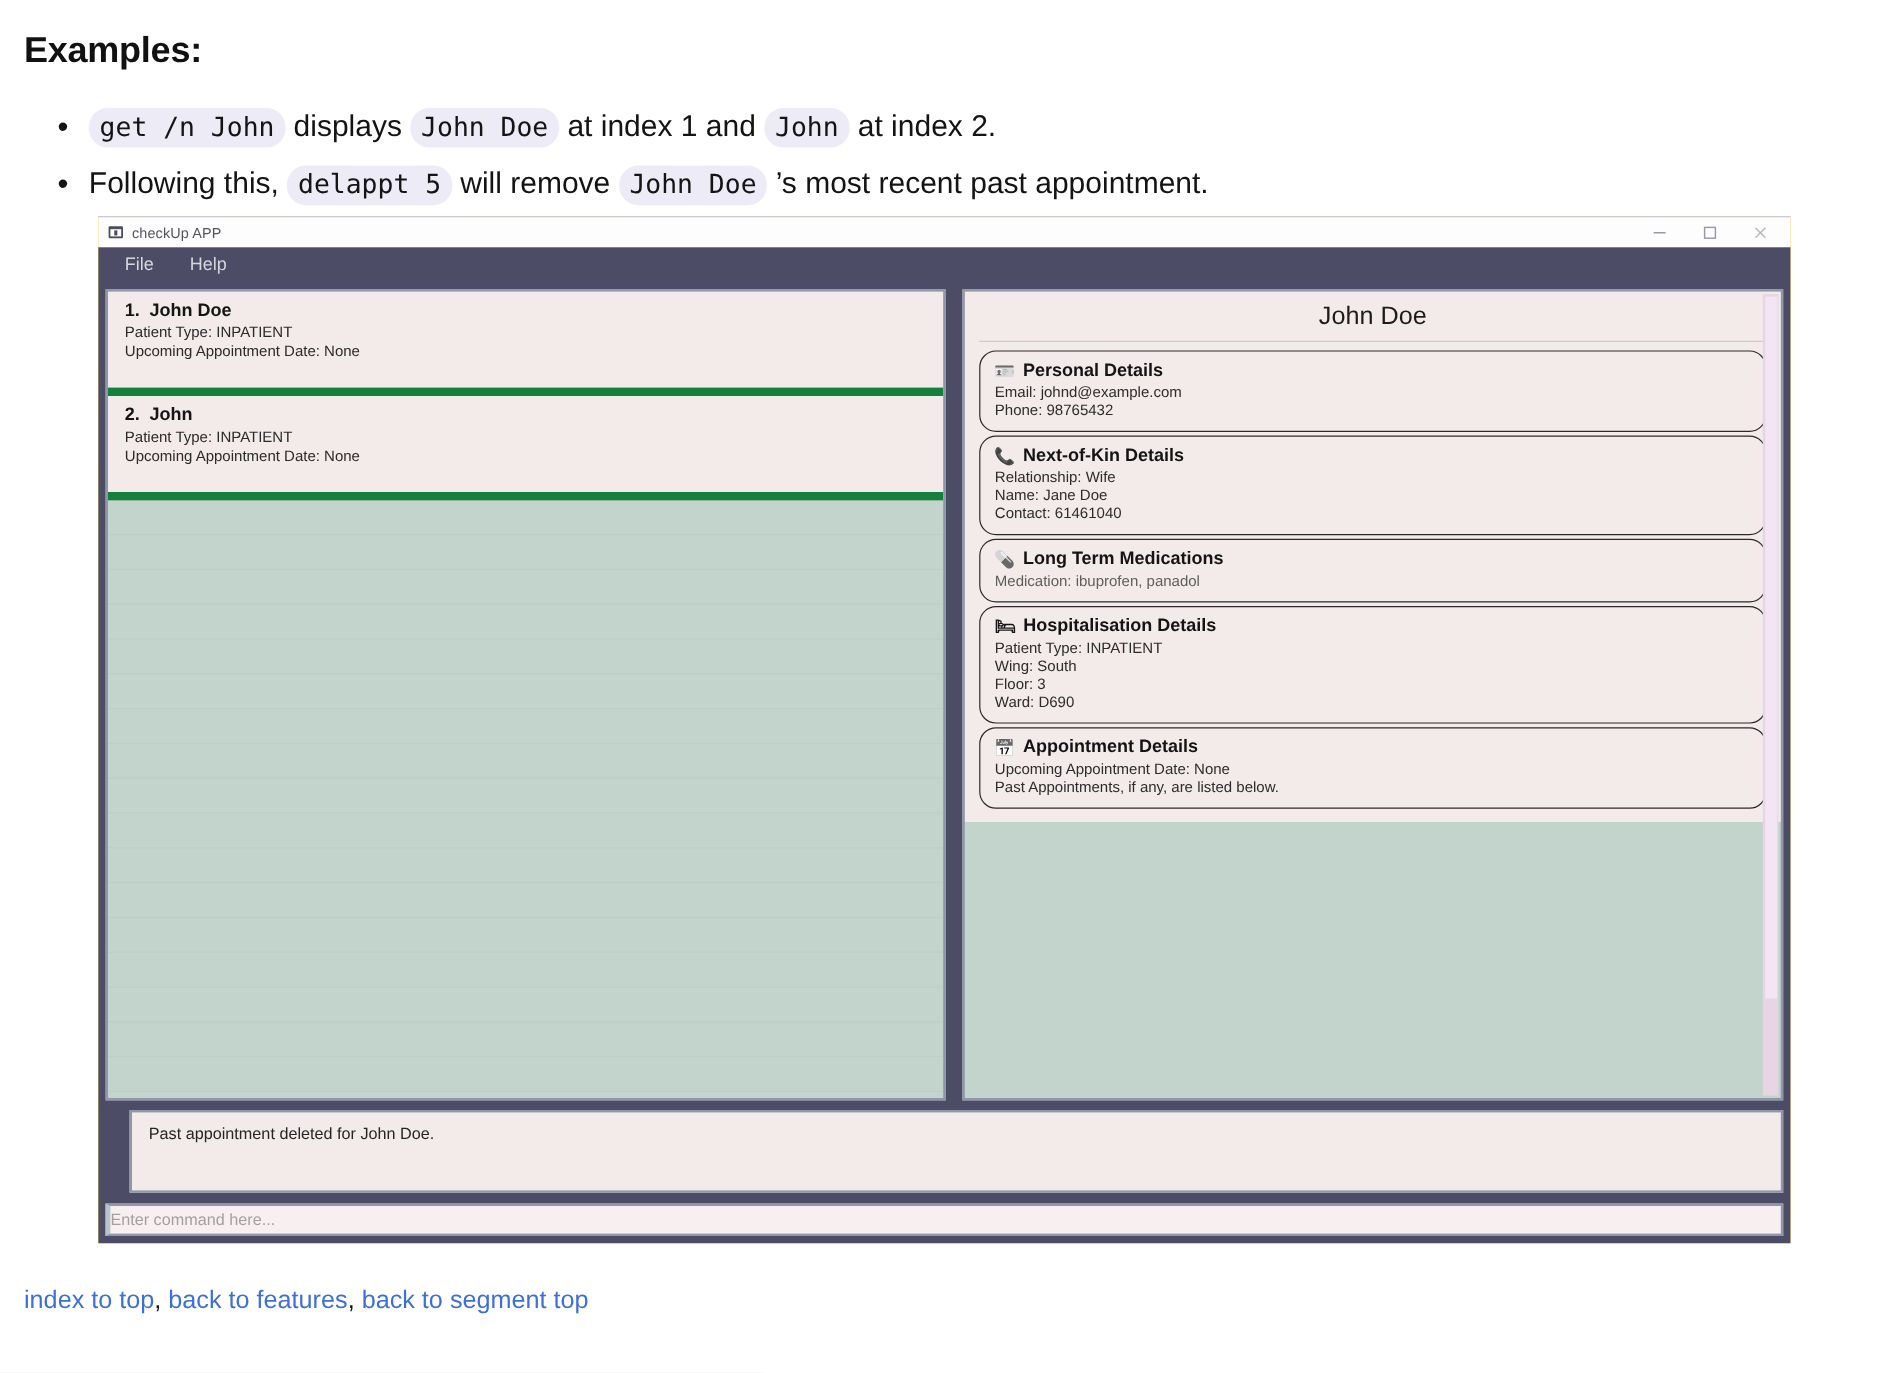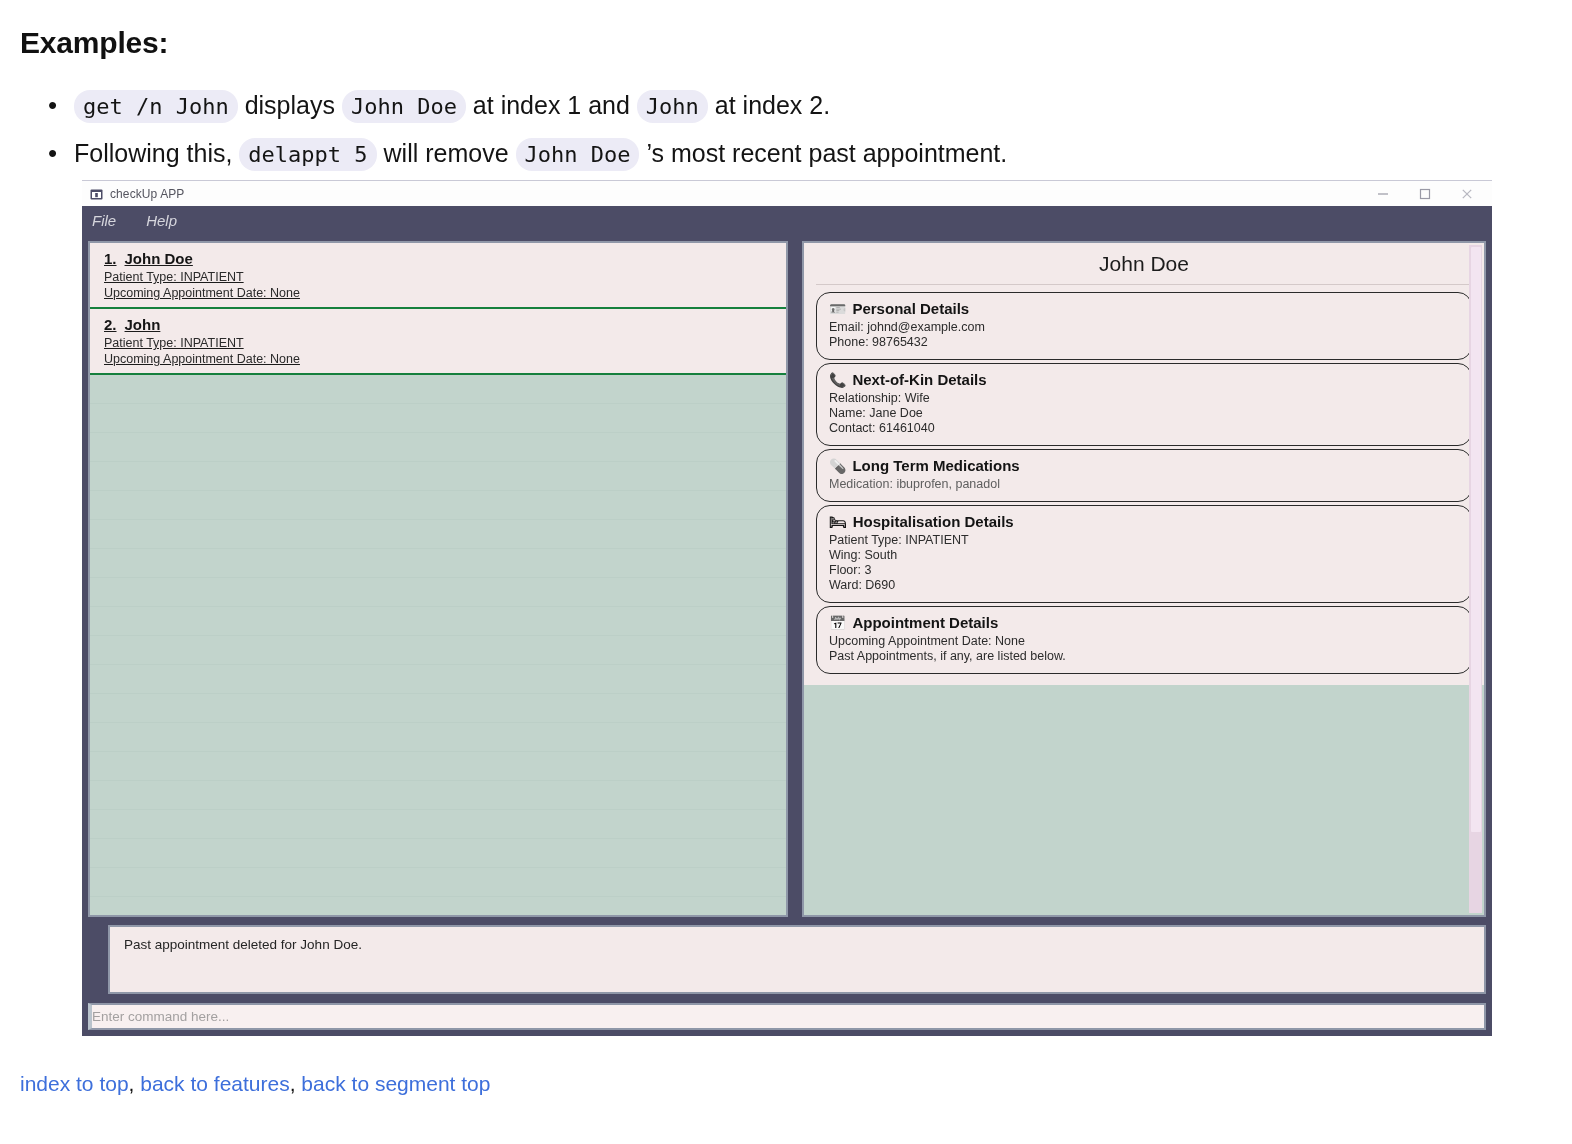--- a/index.html
+++ b/index.html
@@ -105,22 +105,22 @@
     font-size: 14px;
     line-height: 1;
   }
   .win-btn svg { display: block; }
 
   .menubar {
     height: 29px;
     background: #4c4c66;
     display: flex;
     align-items: center;
+    padding-left: 12px;
     gap: 10px;
-    font-style: italic;
   }
   .menu-item {
     font-size: 15px;
     color: #d6d6dd;
     padding: 3px 10px;
   }
 
   .app-body {
     background: #4c4c66;
     height: calc(100% - 54px);
@@ -139,23 +139,22 @@
   .list-pane {
     flex: 0 0 700px;
     background: #c2d4cc;
     border: 2px solid #8f97a8;
     box-sizing: border-box;
     overflow: hidden;
     position: relative;
   }
   .person-row {
     background: #f3eaea;
-    padding: 7px 14px 6px 14px;
-    border-bottom: 2px solid #15803d;
-    text-decoration: underline;
+    padding: 7px 14px 22px 14px;
+    border-bottom: 7px solid #15803d;
   }
   .person-row .pname {
     font-size: 15px;
     font-weight: bold;
     color: #151515;
     margin-bottom: 2px;
   }
   .person-row .pname .idx { margin-right: 8px; }
   .person-row .pline {
     font-size: 12.5px;

